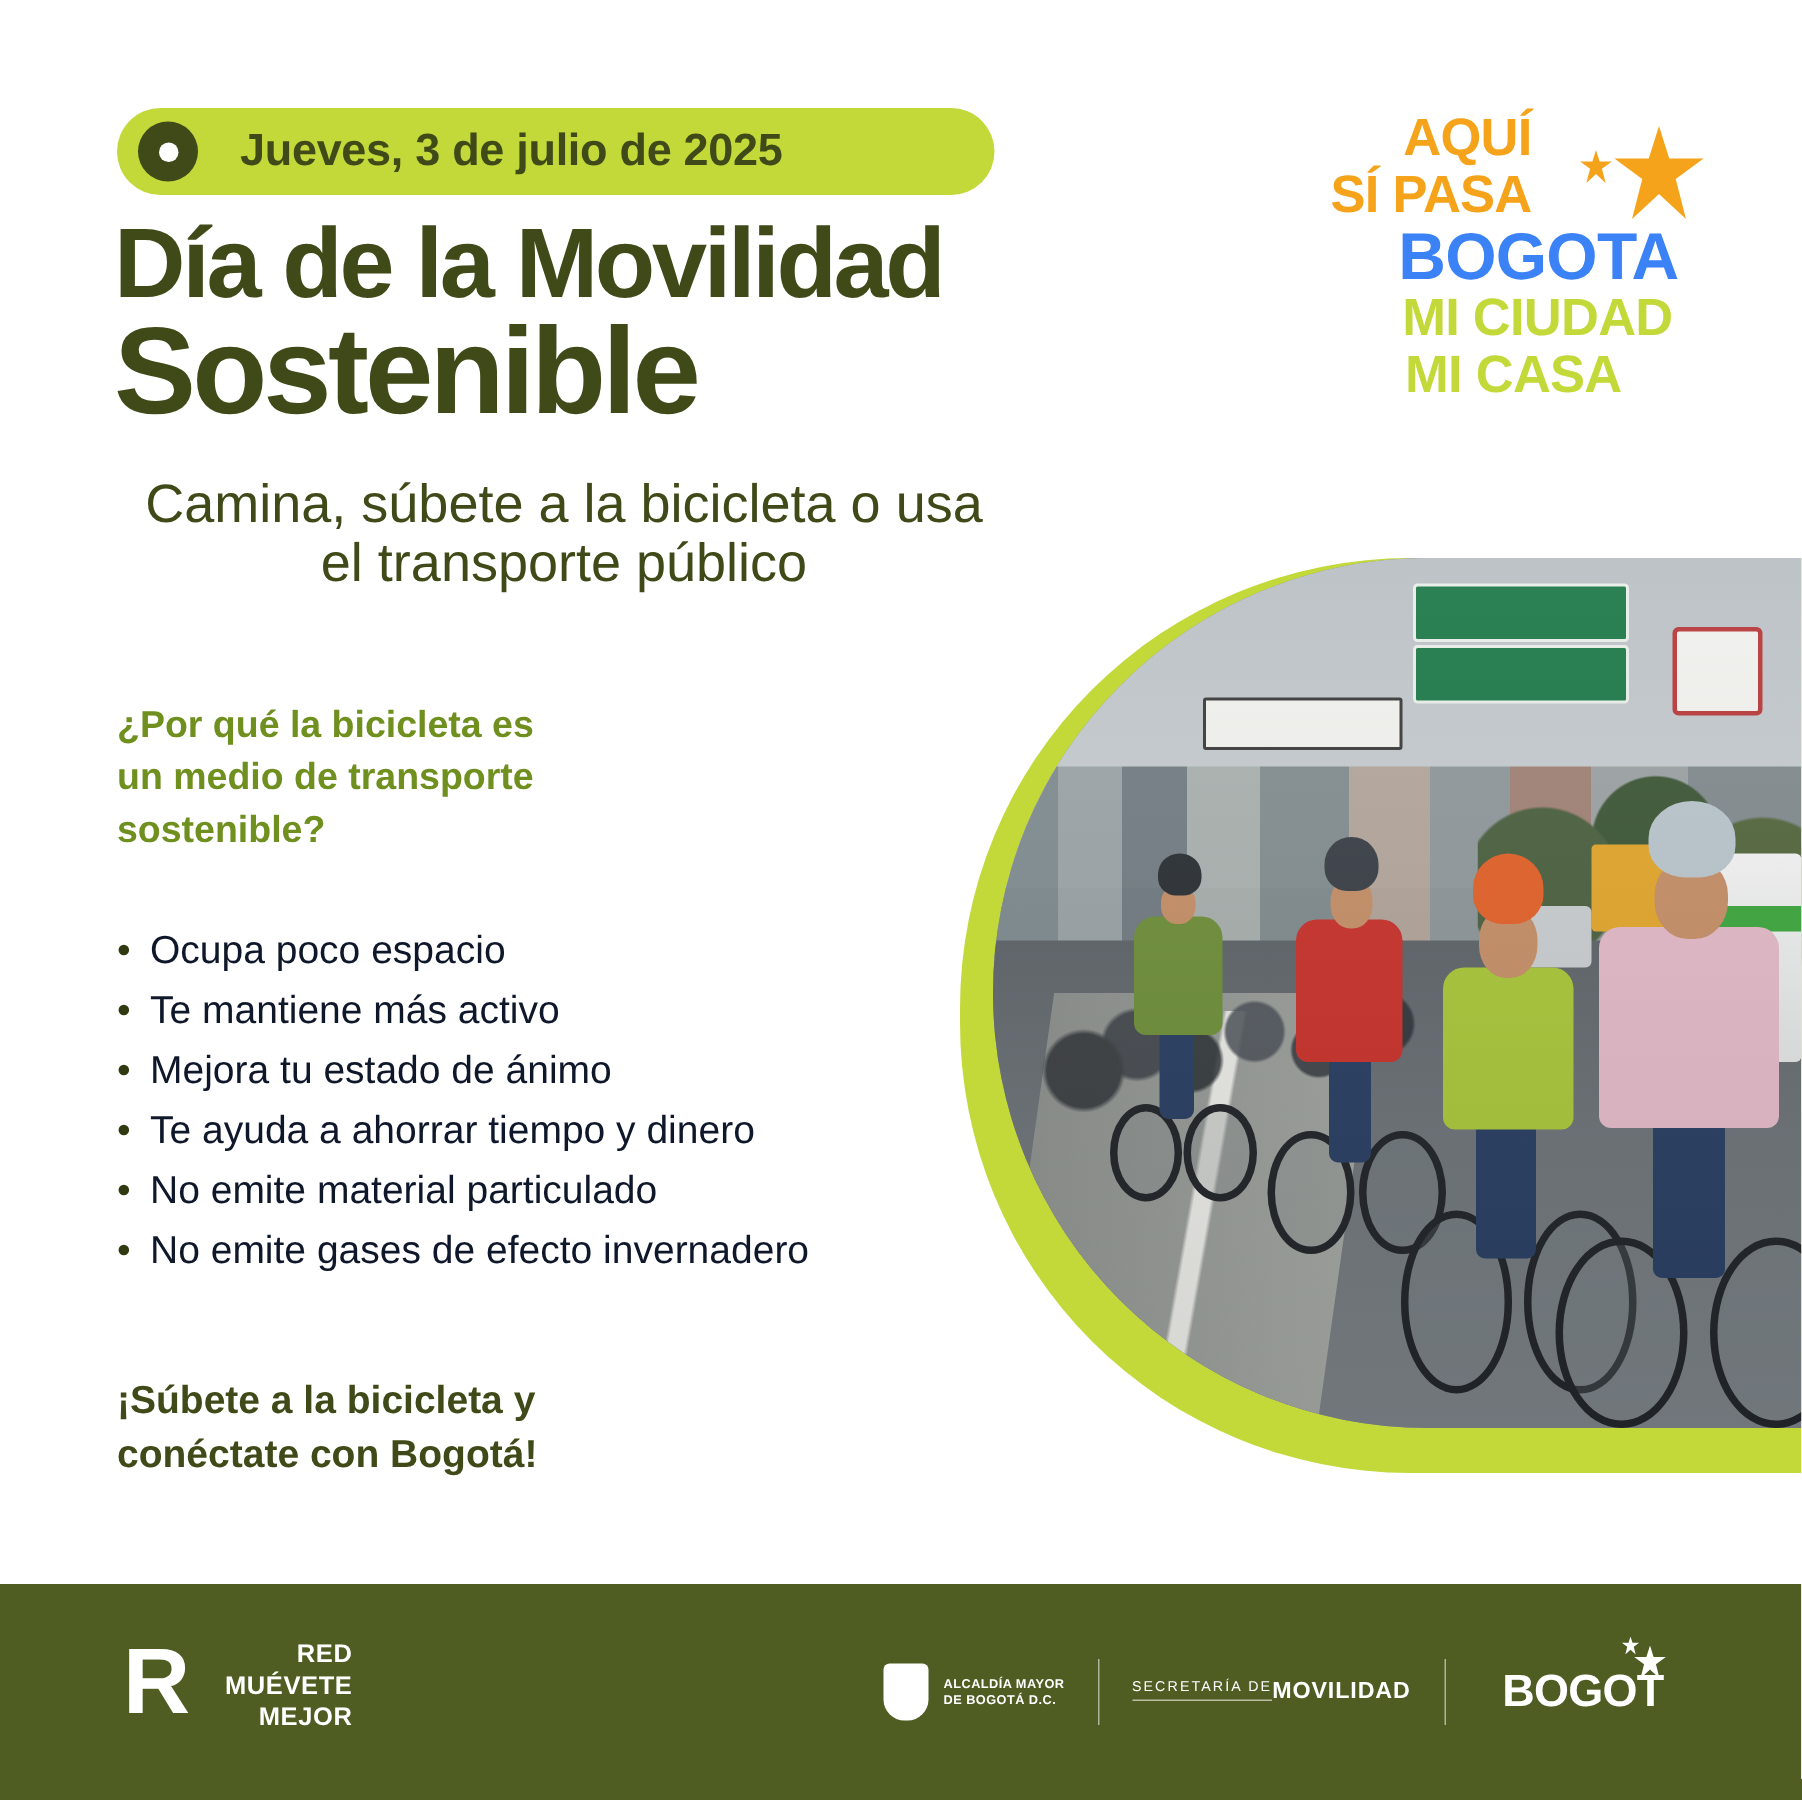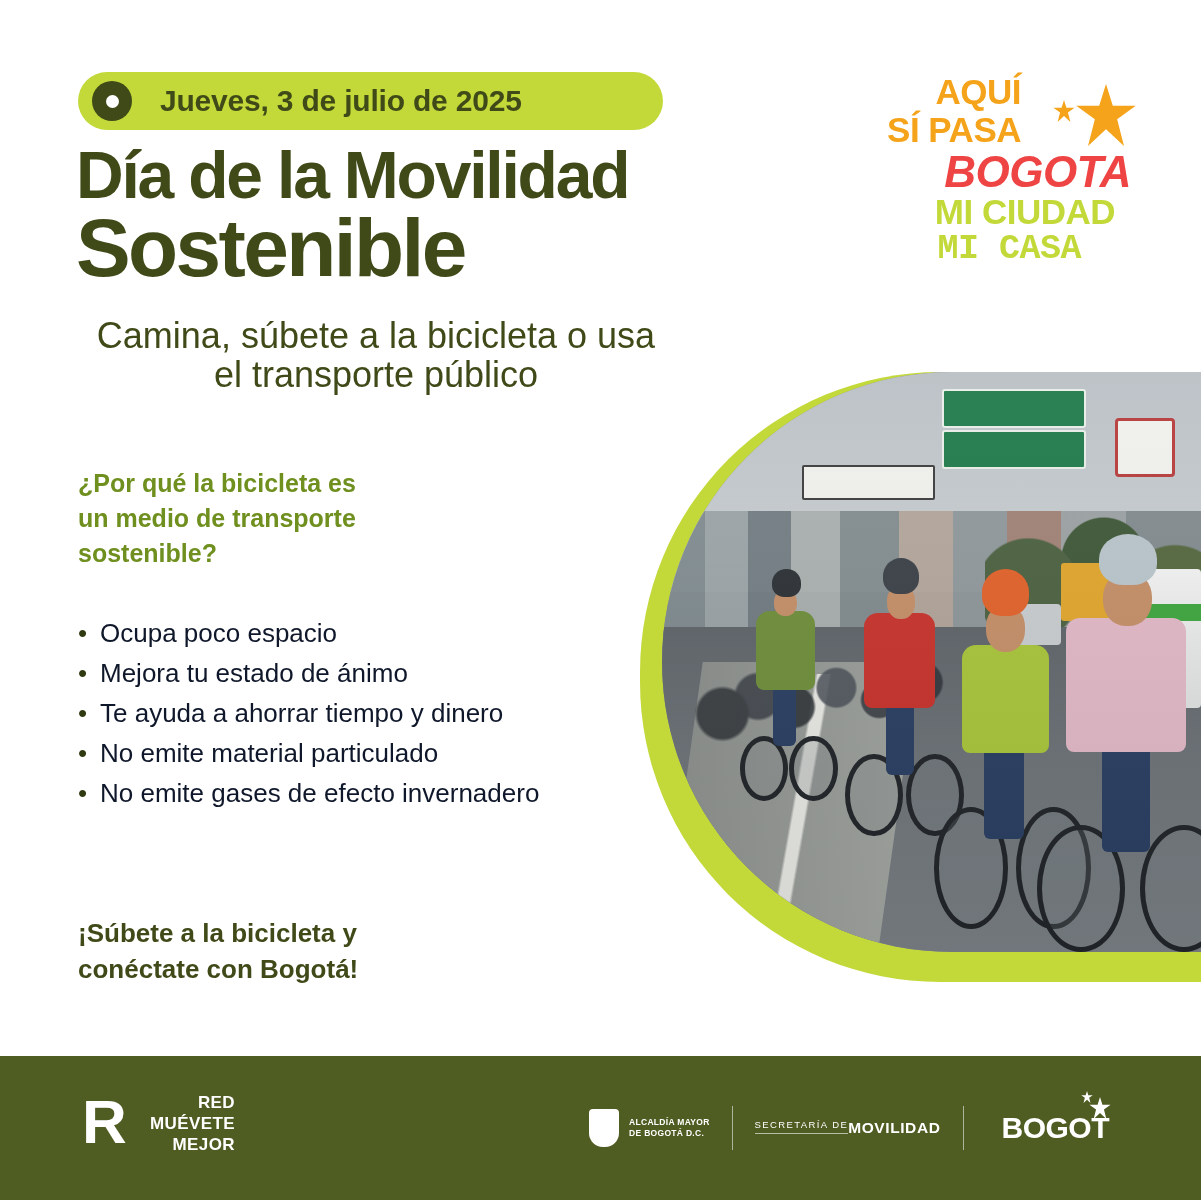--- a/index.html
+++ b/index.html
@@ -122,40 +122,38 @@
   .bm-sipasa {
     position: absolute;
     right: 122px;
     top: 42px;
     font-size: 35px;
     color: #f5a31a;
     text-align: right;
   }
   .bm-bogota {
     position: absolute;
-    right: 12px;
+    right: 24px;
     top: 80px;
     font-size: 44px;
-    color: #ef4444;
-    font-style: italic;
+    color: #3b82f6;
   }
   .bm-ciudad {
     position: absolute;
     right: 28px;
     top: 124px;
     font-size: 35px;
     color: #c3d939;
   }
   .bm-casa {
     position: absolute;
     right: 62px;
     top: 162px;
     font-size: 35px;
     color: #c3d939;
-    font-family: Liberation Mono, monospace;
   }
   .bm-star-big {
     position: absolute;
     right: 6px;
     top: 14px;
     width: 62px;
     height: 62px;
     background: #f5a31a;
     clip-path: polygon(50% 0%, 61% 35%, 98% 35%, 68% 57%, 79% 100%, 50% 73%, 21% 100%, 32% 57%, 2% 35%, 39% 35%);
   }
@@ -538,20 +536,21 @@
   </div>
 
   <div class="question">
     <span>¿Por qué la bicicleta es</span><br>
     <span>un medio de transporte</span><br>
     <span>sostenible?</span>
   </div>
 
   <ul class="bullets">
     <li>Ocupa poco espacio</li>
+    <li>Te mantiene más activo</li>
     <li>Mejora tu estado de ánimo</li>
     <li>Te ayuda a ahorrar tiempo y dinero</li>
     <li>No emite material particulado</li>
     <li>No emite gases de efecto invernadero</li>
   </ul>
 
   <div class="cta">
     <span>¡Súbete a la bicicleta y</span><br>
     <span>conéctate con Bogotá!</span>
   </div>

